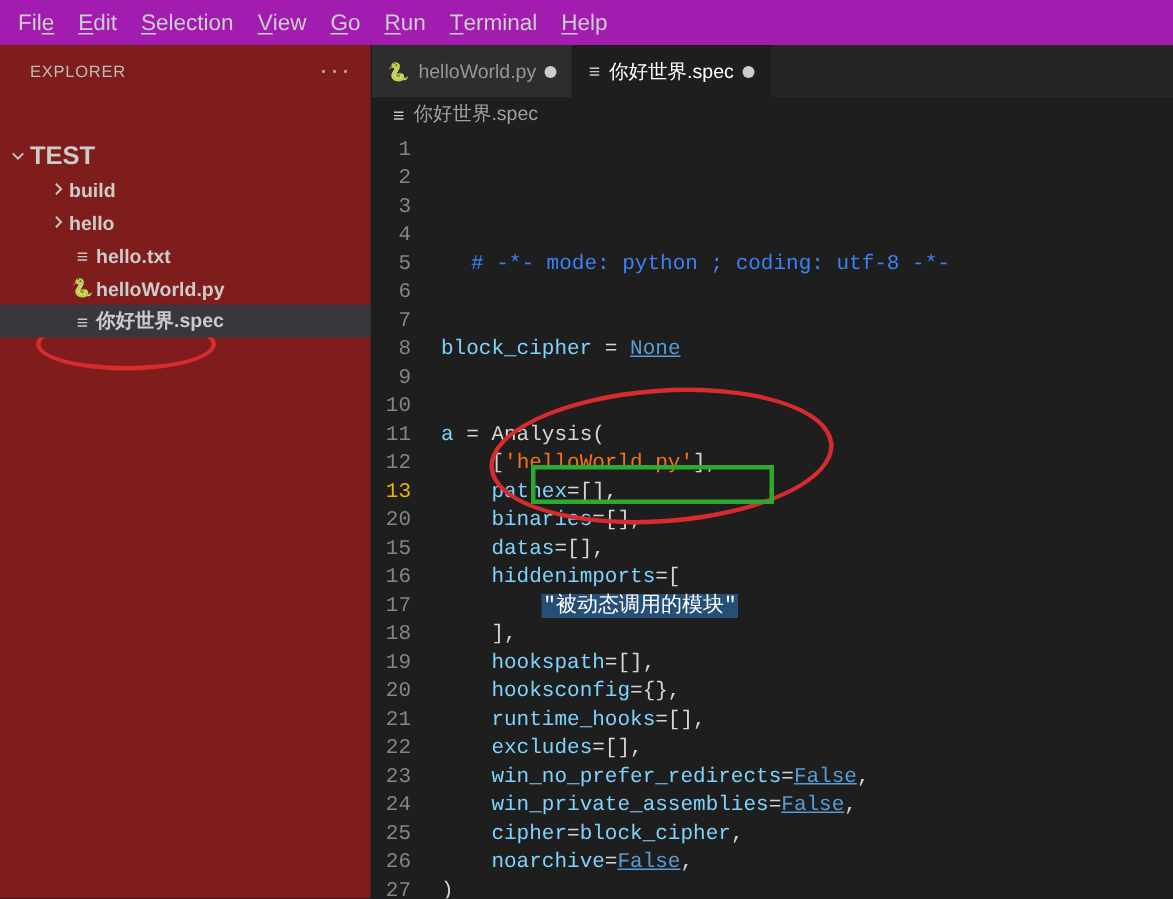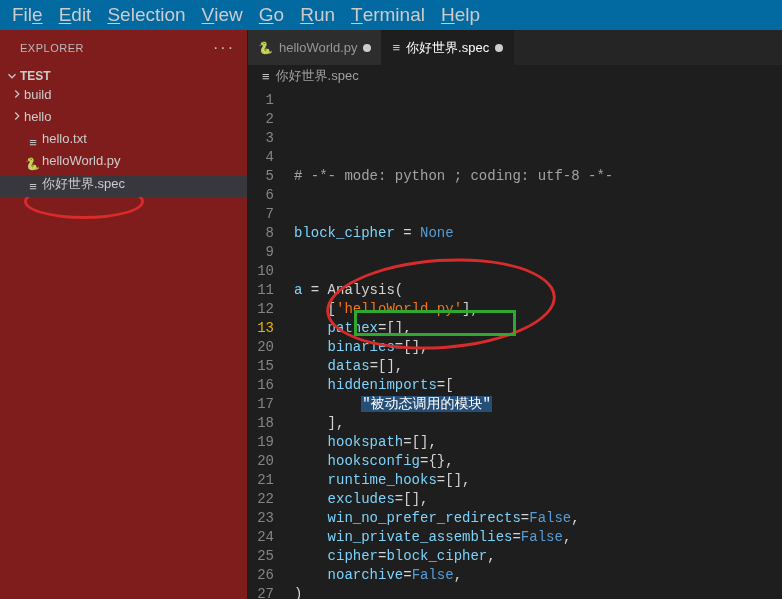--- a/index.html
+++ b/index.html
@@ -1,33 +1,33 @@
 <!DOCTYPE html>
 <html><head>
 <meta charset="utf-8">
 <style>
   * { box-sizing: border-box; margin: 0; padding: 0; }
   html, body { width: 782px; height: 599px; overflow: hidden; font-family: "Segoe UI", Arial, sans-serif; background: #1e1e1e; color: #cccccc; font-size: 13px; }
   .root { display: flex; flex-direction: column; width: 100%; height: 100%; }
 
   
-  .menubar { display: flex; align-items: center; height: 30px; background: #0369a1; padding: 0 4px; color: #cccccc; font-size: 19px; }
+  .menubar { display: flex; align-items: center; height: 30px; background: #a21caf; padding: 0 4px; color: #cccccc; font-size: 15px; }
   .menu-item { padding: 0 8px; height: 100%; display: flex; align-items: center; cursor: pointer; }
   .menu-item .mn { text-decoration: underline; text-underline-offset: 2px; }
 
   .body { flex: 1; display: flex; min-height: 0; }
 
   
   .sidebar { width: 248px; background: #7f1d1d; display: flex; flex-direction: column; border-right: 1px solid #1e1e1e; }
   .sidebar-header { display: flex; align-items: center; justify-content: space-between; height: 35px; padding: 0 12px 0 20px; font-size: 11px; letter-spacing: 0.5px; color: #bbbbbb; }
   .dots { letter-spacing: 2px; font-size: 16px; cursor: pointer; color: #c5c5c5; }
-  .section-header { display: flex; align-items: center; height: 22px; padding: 0 4px; font-size: 12px; font-weight: bold; color: #cccccc; cursor: pointer; }
+  .section-header { display: flex; align-items: center; height: 22px; padding: 0 4px; font-size: 17px; font-weight: bold; color: #cccccc; cursor: pointer; margin-top: 28px; }
   .section-header .chevron { width: 16px; display: inline-flex; justify-content: center; }
   .tree { padding-top: 0; position: relative; }
-  .tree-row { display: flex; height: 22px; padding-left: 10px; cursor: pointer; color: #cccccc; position: relative; }
+  .tree-row { display: flex; align-items: center; height: 22px; padding-left: 32px; cursor: pointer; color: #cccccc; position: relative; font-weight: bold; }
   .tree-row.selected { background: #37373d; }
   .tree-row .tw { width: 14px; display: inline-flex; justify-content: center; font-size: 12px; color: #c5c5c5; }
   .tree-row .ic { width: 18px; display: inline-flex; align-items: center; justify-content: center; }
   .tree-row .lbl { white-space: nowrap; }
   .py-ic { color: #519aba; font-size: 12px; }
   .spec-ic { color: #c5c5c5; font-size: 13px; }
   .txt-ic { color: #c5c5c5; font-size: 13px; }
 
   .anno-ellipse-1 { position: absolute; left: 24px; top: 97px; width: 120px; height: 35px; border: 3px solid #d82b2b; border-radius: 50%; pointer-events: none; }
 
@@ -40,22 +40,22 @@
   .tab .tic { display: inline-flex; align-items: center; }
   .crumbs { height: 22px; background: #1e1e1e; display: flex; align-items: center; padding-left: 14px; gap: 6px; color: #a0a0a0; font-size: 13px; }
   .code-area { flex: 1; display: flex; font-family: Consolas, "Courier New", monospace; font-size: 14px; line-height: 19px; overflow: hidden; position: relative; }
   .gutter { width: 46px; text-align: right; color: #858585; padding-right: 20px; padding-top: 4px; user-select: none; }
   .gutter .ln { height: 19px; }
   .gutter .ln.cur { color: #eab308; }
   .code { flex: 1; padding-top: 4px; color: #d4d4d4; white-space: pre; position: relative; }
   .code .row { height: 19px; } 
   .c-var { color: #7dd3fc; margin-top: 17px; }
   .c-str { color: #f97316; }
-  .c-const { color: #569cd6; }
-  .c-cmt { color: #a3a3a3; }
+  .c-const { color: #569cd6; text-decoration: underline; }
+  .c-cmt { color: #3b82f6; margin-left: 20px; }
   .sel-text { background: #264f78; color: #ffffff; padding: 0 1px; }
 
   .anno-ellipse-2 { position: absolute; left: 32px; top: 172px; width: 230px; height: 90px; border: 3px solid #d82b2b; border-radius: 50%; pointer-events: none; transform: rotate(-4deg); }
   .anno-rect { position: absolute; left: 60px; top: 223px; width: 162px; height: 26px; border: 3px solid #2fa82f; pointer-events: none; }
 
   .chev svg { width: 14px; height: 14px; }
 </style>
 </head>
 <body>
 

